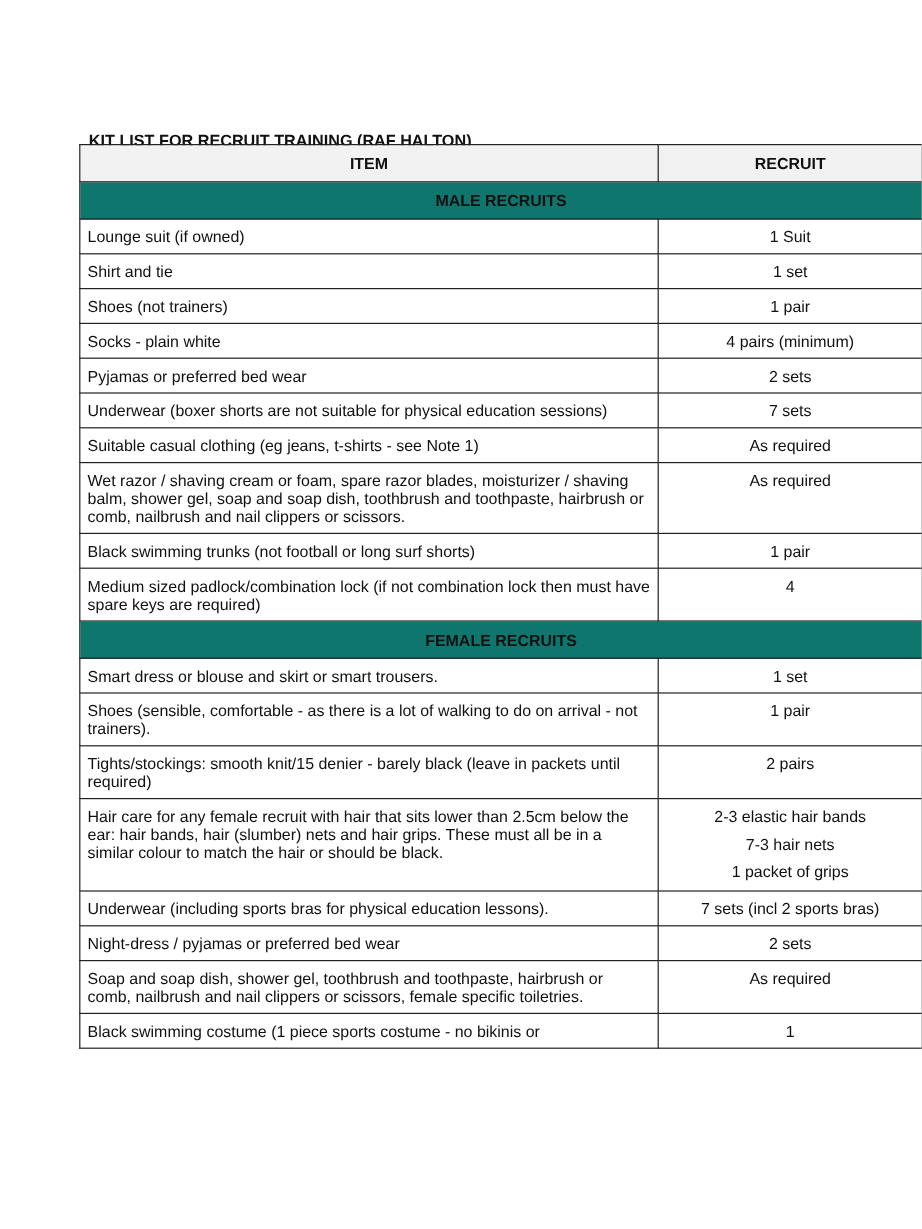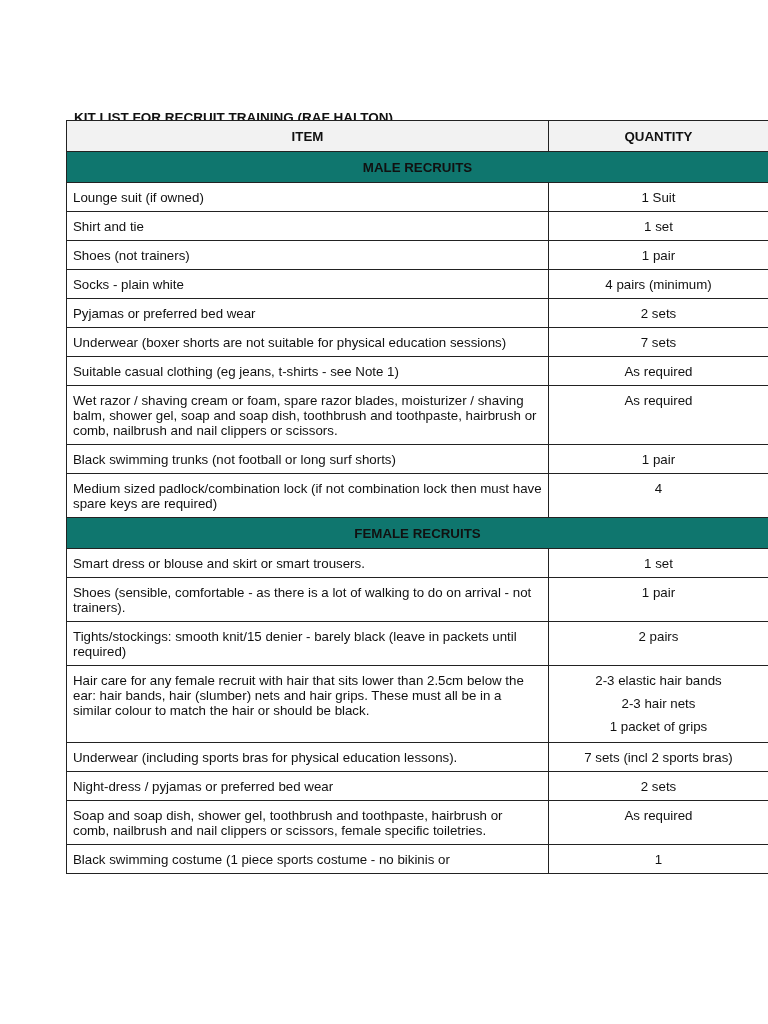--- a/index.html
+++ b/index.html
@@ -15,21 +15,21 @@
 </style>
 </head>
 <body>
 
 <div class="title">KIT LIST FOR RECRUIT TRAINING (RAF HALTON)</div>
 
 <table>
   <thead>
     <tr>
       <th>ITEM</th>
-      <th>QUANTITY</th>
+      <th>RECRUIT</th>
     </tr>
   </thead>
   <tbody>
     <tr class="sec">
       <td colspan="2">MALE RECRUITS</td>
     </tr>
     <tr>
         <td class="item">Lounge suit (if owned)</td>
         <td class="qty">1 Suit</td>
       </tr>
@@ -82,21 +82,21 @@
         <td class="qty">1 pair</td>
       </tr>
     <tr>
         <td class="item">Tights/stockings: smooth knit/15 denier - barely black (leave in packets until required)</td>
         <td class="qty">2 pairs</td>
       </tr>
     <tr>
       <td class="item">Hair care for any female recruit with hair that sits lower than 2.5cm below the ear: hair bands, hair (slumber) nets and hair grips. These must all be in a similar colour to match the hair or should be black.</td>
       <td class="qty">
         <span class="qline">2-3 elastic hair bands</span>
-        <span class="qline">2-3 hair nets</span>
+        <span class="qline">7-3 hair nets</span>
         <span class="qline">1 packet of grips</span>
       </td>
     </tr>
     <tr>
         <td class="item">Underwear (including sports bras for physical education lessons).</td>
         <td class="qty">7 sets (incl 2 sports bras)</td>
       </tr>
     <tr>
         <td class="item">Night-dress / pyjamas or preferred bed wear</td>
         <td class="qty">2 sets</td>

